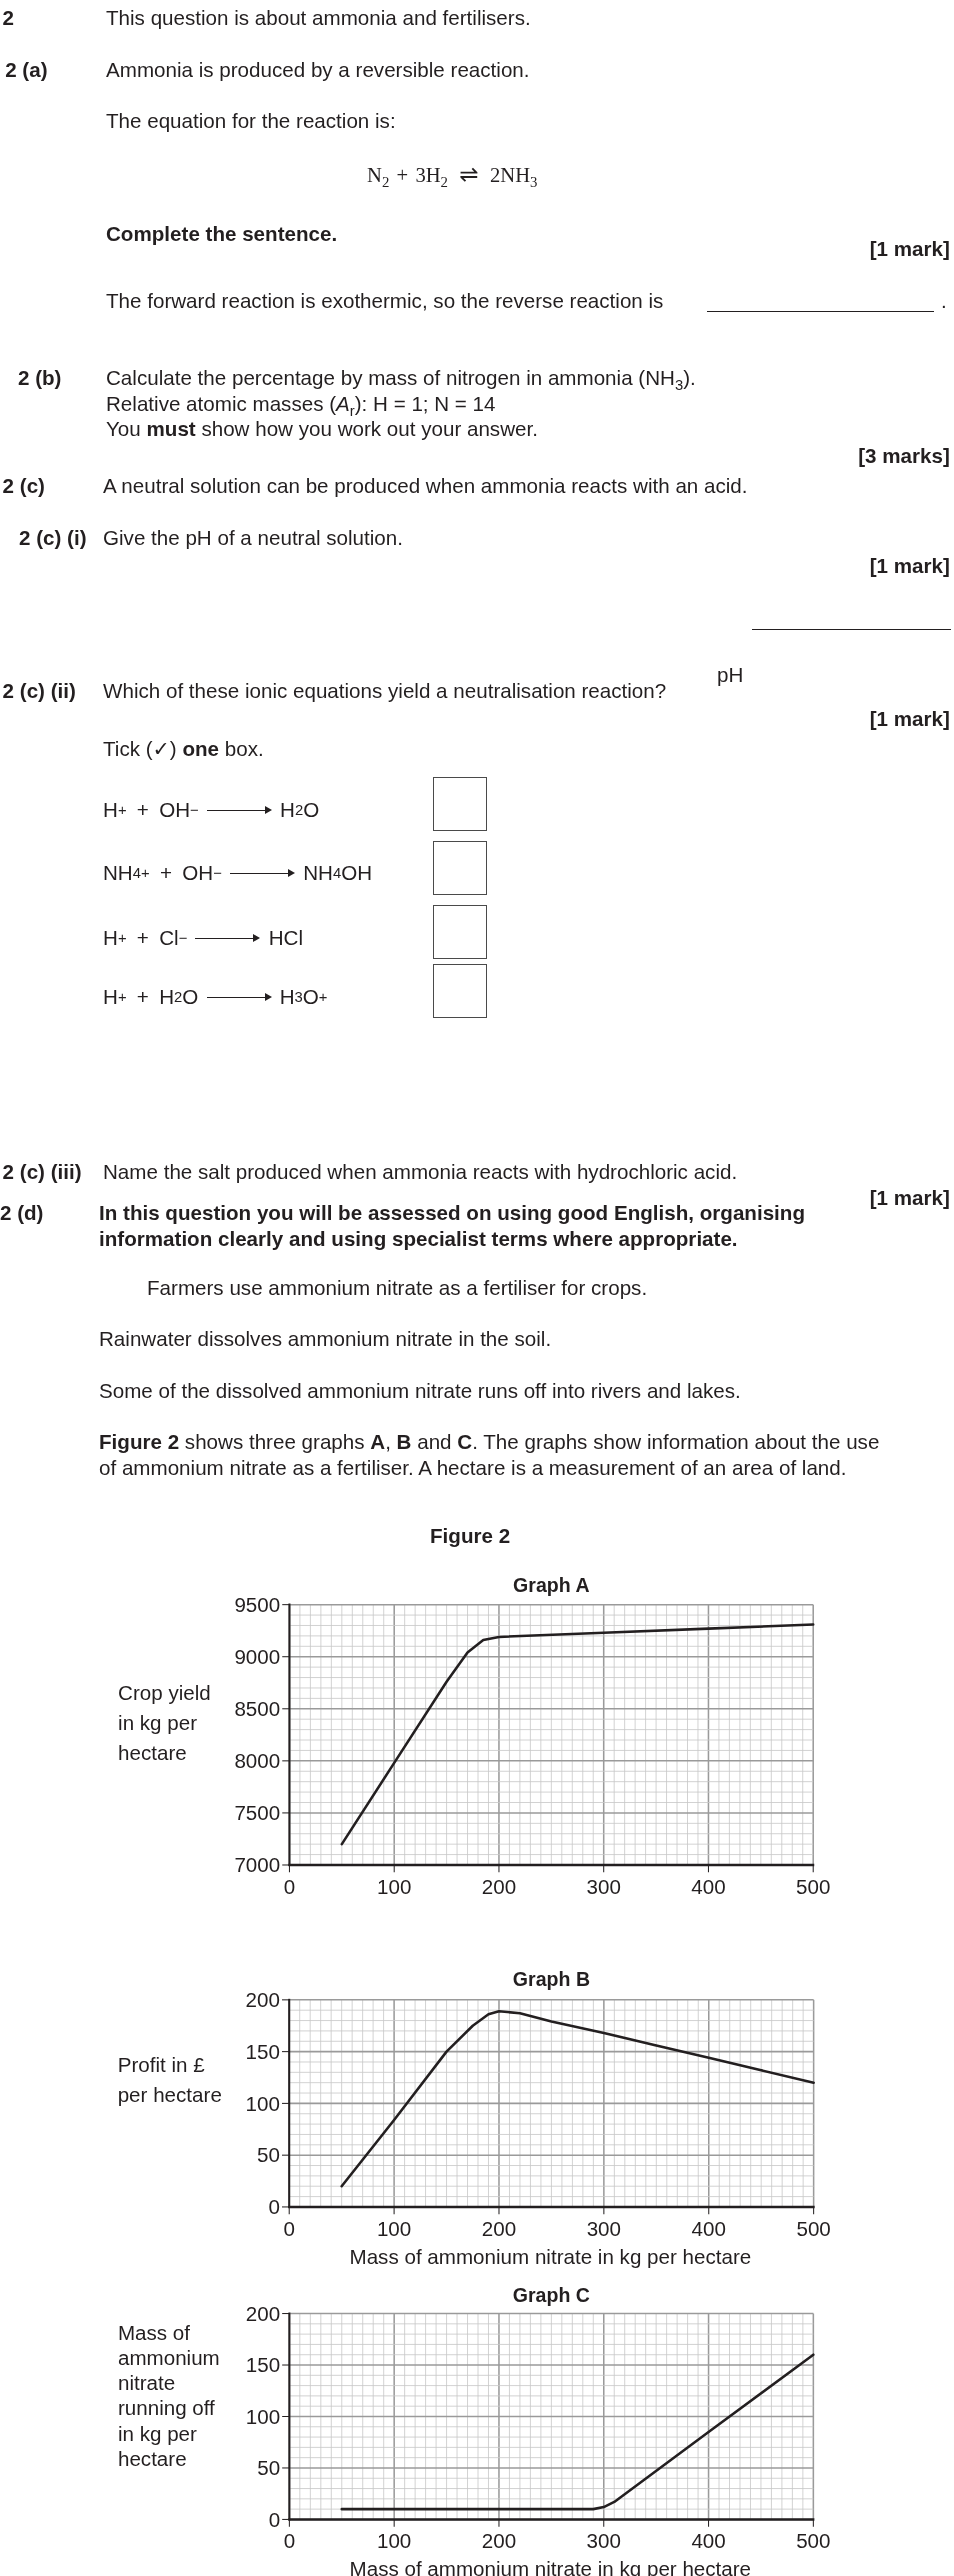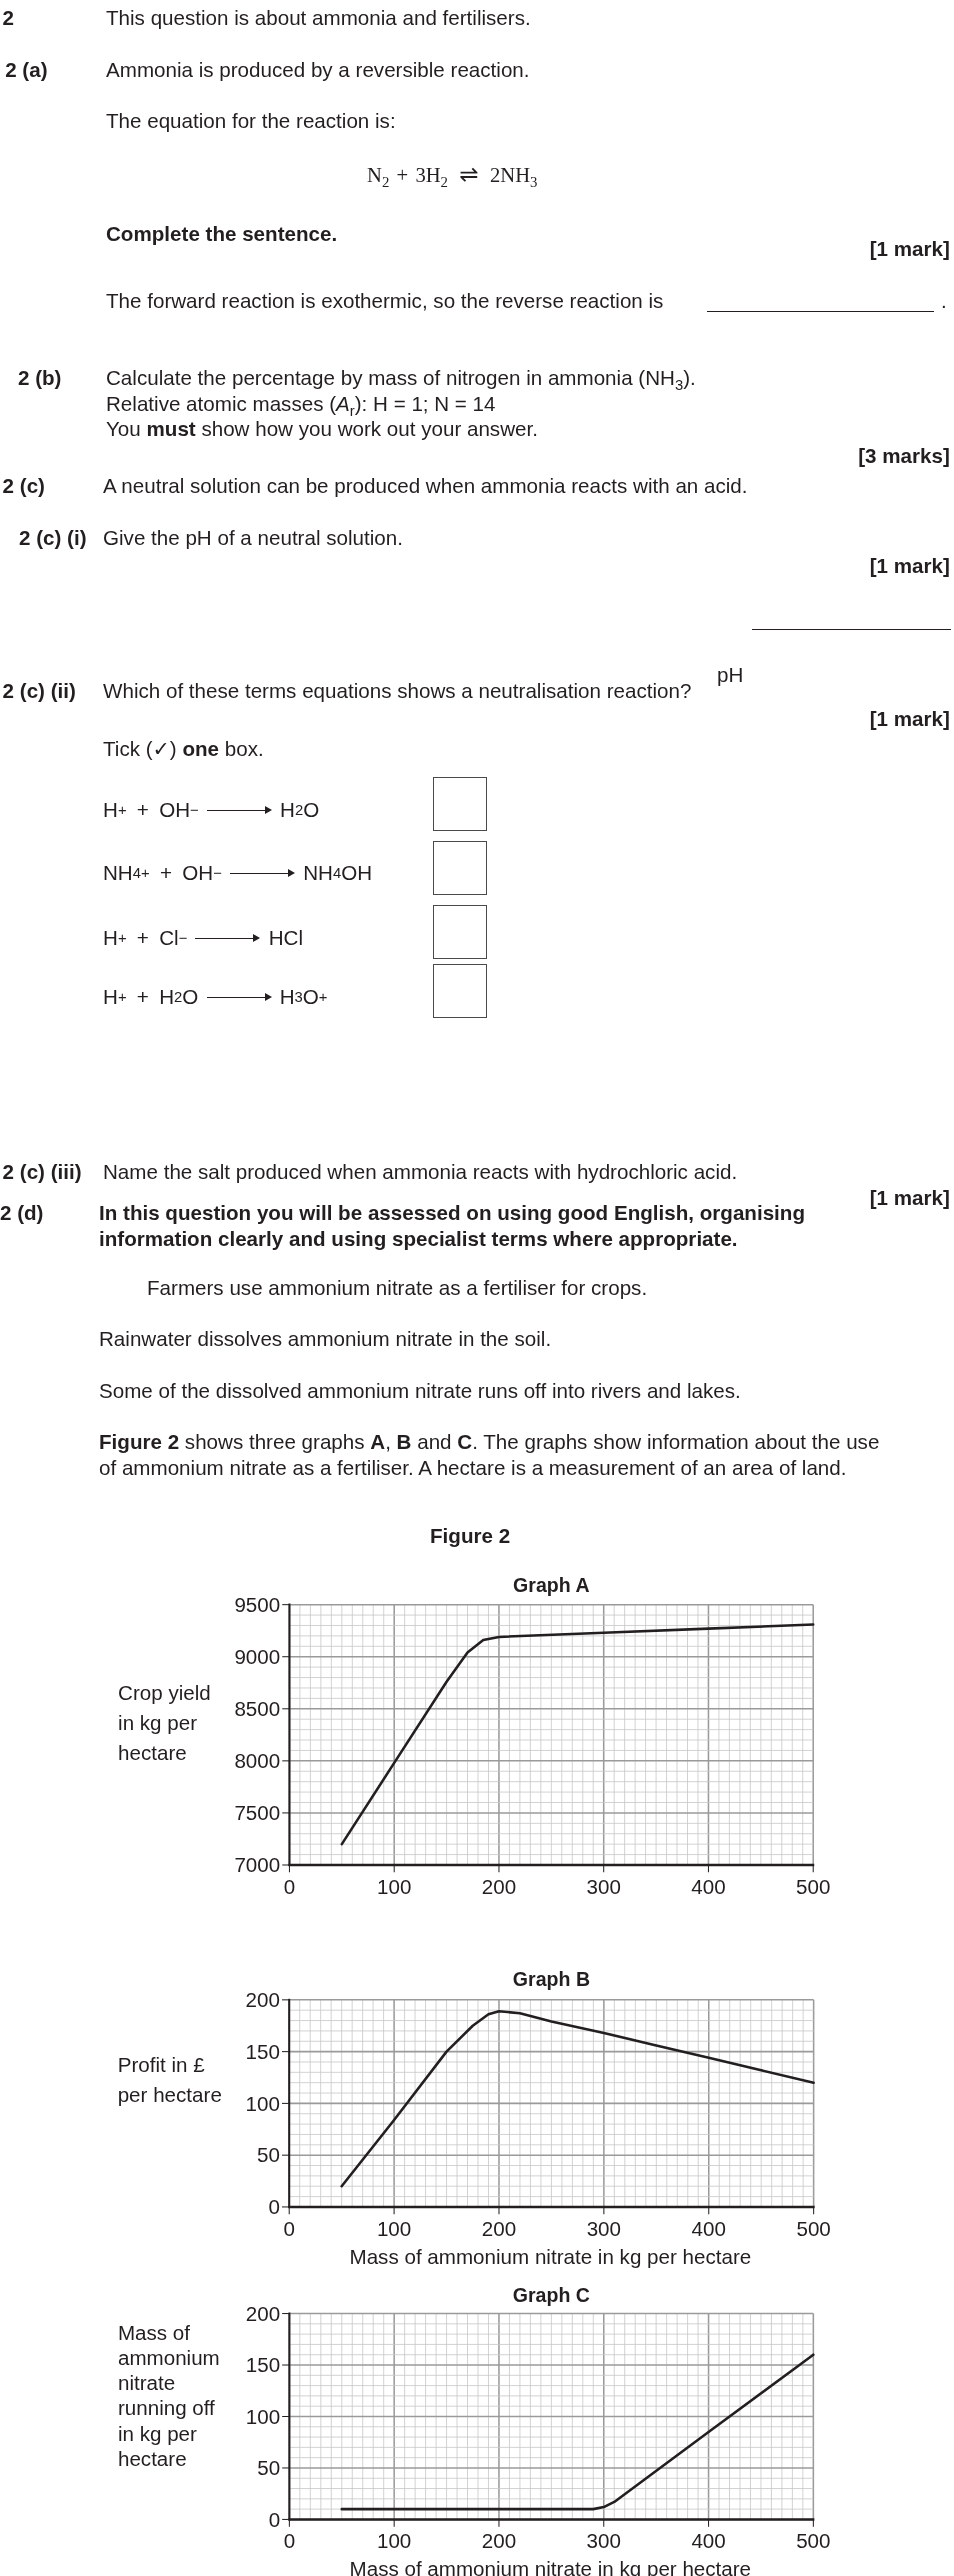--- a/index.html
+++ b/index.html
@@ -68,21 +68,21 @@
 <div class="abs qnum" style="left:2.6px; top:474px;">2 (c)</div>
 <div class="abs" style="left:103px; top:474px;">A neutral solution can be produced when ammonia reacts with an acid.</div>
 
 <div class="abs qnum" style="left:19px; top:526px;">2 (c) (i)</div>
 <div class="abs" style="left:103px; top:526px;">Give the pH of a neutral solution.</div>
 <div class="abs mark" style="top:554px;">[1 mark]</div>
 <div class="abs" style="left:717px; top:619px;margin-top:44px;">pH</div>
 <div class="answer-line" style="left:752px; top:629px; width:199px;"></div>
 
 <div class="abs qnum" style="left:2.6px; top:679px;">2 (c) (ii)</div>
-<div class="abs" style="left:103px; top:679px;">Which of these terms equations shows a neutralisation reaction?</div>
+<div class="abs" style="left:103px; top:679px;">Which of these ionic equations yield a neutralisation reaction?</div>
 <div class="abs mark" style="top:707px;">[1 mark]</div>
 <div class="abs" style="left:103px; top:720px;margin-top:17px;">
   <span>Tick (</span><span>✓</span><span>) </span><b>one</b><span> box.</span>
 </div>
 
 <div class="eq" style="left:103px; top:798px;">
   <span>H</span>
     <sup>+</sup>
   <span class="eqm" style="margin-left:10.3px;margin-right:10.3px;">+</span>
   <span>OH</span>

